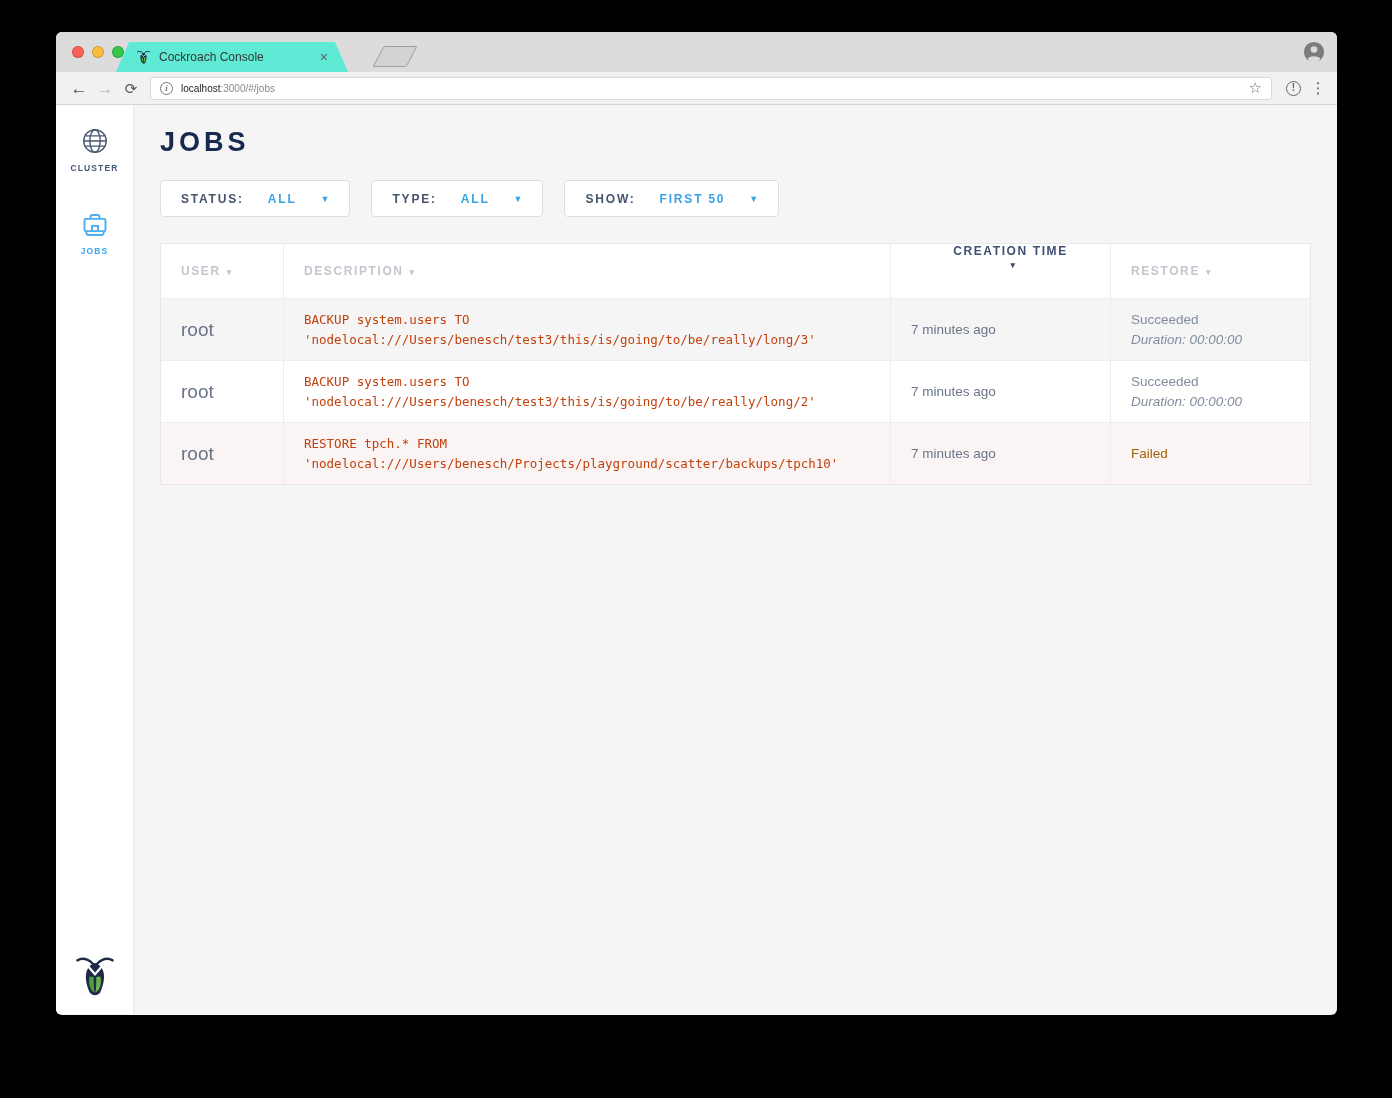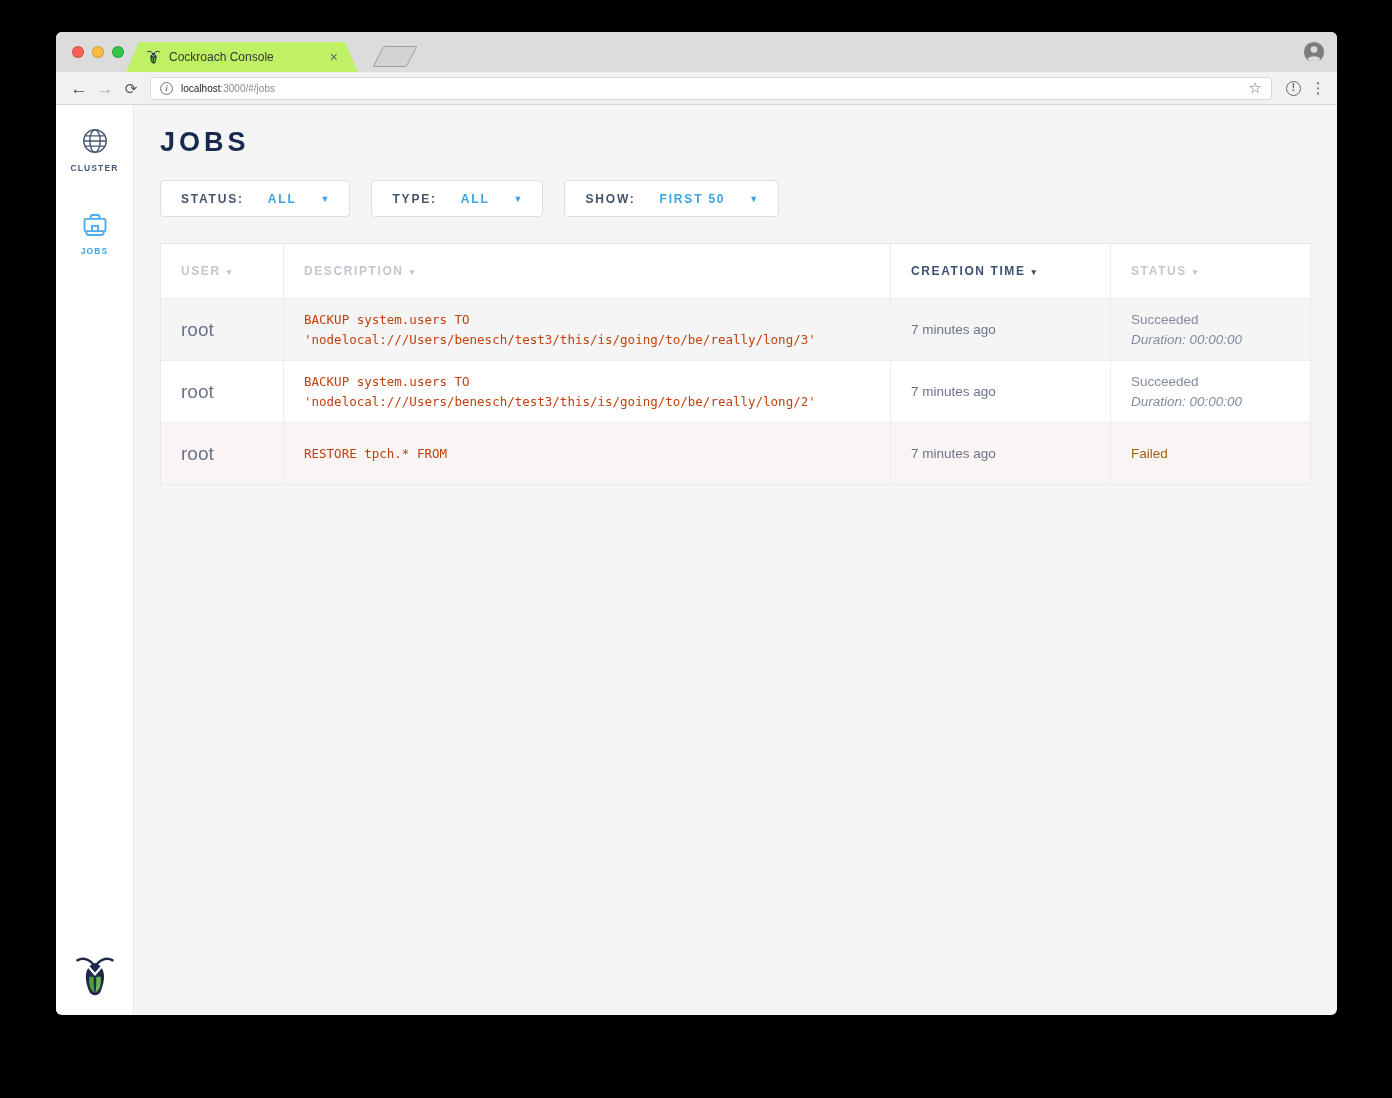--- a/index.html
+++ b/index.html
@@ -8,22 +8,22 @@
 
   .window { position:absolute; left:56px; top:32px; width:1281px; height:983px;
             border-radius:6px; overflow:hidden; background:#f5f5f6; }
 
   
   .titlebar { position:relative; height:40px; background:#dcdcdc; }
   .traffic { position:absolute; top:14px; left:16px; display:flex; gap:8px; }
   .light { width:12px; height:12px; border-radius:50%; border:0.5px solid rgba(0,0,0,.18); }
   .light.red { background:#fc5f57; } .light.yellow { background:#fdbc40; } .light.green { background:#33c748; }
 
-  .tab { position:absolute; bottom:0; left:70px; width:232px; height:30px;
-         background:#bef264; clip-path:polygon(0 100%, 13px 0, calc(100% - 13px) 0, 100% 100%);
+  .tab { position:absolute; bottom:0; left:60px; width:232px; height:30px;
+         background:#5eead4; clip-path:polygon(0 100%, 13px 0, calc(100% - 13px) 0, 100% 100%);
          display:flex; align-items:center; padding:0 20px; }
   .tab-title { font-size:12px; color:#353535; margin-left:8px; flex:1;
                white-space:nowrap; overflow:hidden; }
   .tab-close { font-size:14px; color:#5f6368; line-height:1; cursor:default; }
   .newtab { position:absolute; bottom:5px; left:322px; width:34px; height:21px;
             background:#d3d3d3; border:1px solid #9d9d9d; border-radius:2px;
             transform:skewX(-28deg); }
   .profile-btn { position:absolute; top:9px; right:12px; }
 
   
@@ -70,21 +70,21 @@
   .filter-btn .f-label { font-size:12px; font-weight:700; letter-spacing:1.8px; color:#44546b; }
   .filter-btn .f-value { font-size:12px; font-weight:700; letter-spacing:1.8px; color:#39a3e8; }
   .filter-btn .f-caret { font-size:9px; color:#39a3e8; padding-top:1px; }
 
   
   .jobs-table { margin-top:26px; width:1151px; border:1px solid #e7e8ea; background:#fff; }
   .t-row { display:grid; grid-template-columns:123px 607px 220px 1fr; }
   .t-head { height:54px; background:#fff; }
   .t-head .cell { display:flex; align-items:center; font-size:12px; font-weight:700;
                   letter-spacing:1.6px; color:#c3c7cd; cursor:pointer; }
-  .t-head .cell.sorted { color:#3e5071; }
+  .t-head .cell.sorted { color:#3e5071;flex-direction:column; }
   .t-head .caret { font-size:9px; margin-left:6px; padding-top:2px; }
   .cell { border-right:1px solid #ededef; padding-left:20px; }
   .t-row .cell:last-child { border-right:none; }
   .t-body .t-row { height:62px; border-top:1px solid #ededef; }
   .t-body .t-row.alt { background:#f5f5f6; }
   .t-body .t-row.failed-row { background:#fbf4f4; }
   .t-body .cell { display:flex; flex-direction:column; justify-content:center; }
   .user-cell { font-size:19px; color:#697489; }
   .desc-cell { font-family:"DejaVu Sans Mono", monospace; font-size:12.5px;
                color:#c2410c; line-height:20px; }
@@ -213,21 +213,21 @@
           </div>
           <div class="cell">
             <span>DESCRIPTION</span>
             <span class="caret">▾</span>
           </div>
           <div class="cell sorted">
             <span>CREATION TIME</span>
             <span class="caret">▾</span>
           </div>
           <div class="cell">
-            <span>STATUS</span>
+            <span>RESTORE</span>
             <span class="caret">▾</span>
           </div>
         </div>
 
         <div class="t-body">
           <div class="t-row alt">
             <div class="cell user-cell">root</div>
             <div class="cell desc-cell">
               <div>BACKUP system.users TO</div>
               <div>'nodelocal:///Users/benesch/test3/this/is/going/to/be/really/long/3'</div>
@@ -249,20 +249,21 @@
             <div class="cell status-cell">
               <div class="status-text">Succeeded</div>
               <div class="duration">Duration: 00:00:00</div>
             </div>
           </div>
 
           <div class="t-row failed-row">
             <div class="cell user-cell">root</div>
             <div class="cell desc-cell">
               <div>RESTORE tpch.* FROM</div>
+              <div>'nodelocal:///Users/benesch/Projects/playground/scatter/backups/tpch10'</div>
             </div>
             <div class="cell time-cell">7 minutes ago</div>
             <div class="cell status-cell failed">
               <div class="status-text">Failed</div>
             </div>
           </div>
         </div>
       </div>
 
     </div>

